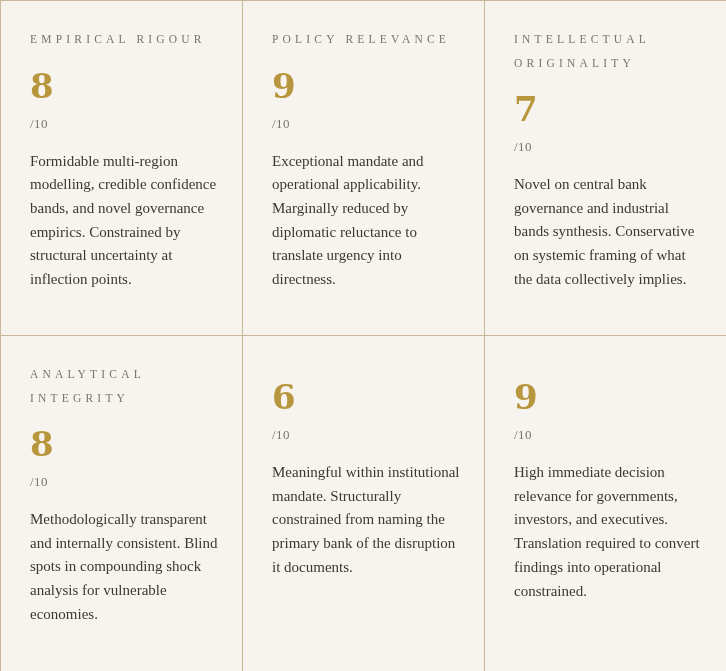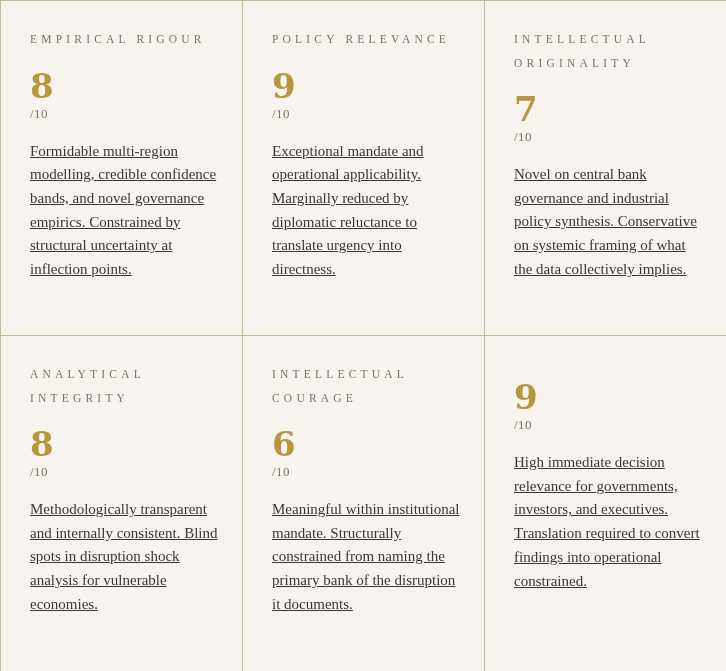--- a/index.html
+++ b/index.html
@@ -41,29 +41,29 @@
     font-size: 34px;
     color: #b8963e;
     line-height: 40px;
     margin-top: 14px;
     margin-bottom: 0;
   }
   .outof {
     font-size: 13px;
     color: #7a736a;
     line-height: 16px;
+    margin-top: 10px;
     letter-spacing: 0.5px;
   }
   .desc {
     font-size: 15px;
     color: #3b3833;
     line-height: 23.7px;
     margin-top: 18px;
     max-width: 190px;
-    text-decoration: underline;
   }
 </style>
 </head>
 <body>
 
 <div class="grid">
 
   <div class="card">
     <div class="label">Empirical Rigour</div>
     <div class="score">8</div>
@@ -75,32 +75,31 @@
     <div class="label">Policy Relevance</div>
     <div class="score">9</div>
     <div class="outof">/10</div>
     <div class="desc">Exceptional mandate and operational applicability. Marginally reduced by diplomatic reluctance to translate urgency into directness.</div>
   </div>
 
   <div class="card">
     <div class="label">Intellectual Originality</div>
     <div class="score">7</div>
     <div class="outof">/10</div>
-    <div class="desc">Novel on central bank governance and industrial policy synthesis. Conservative on systemic framing of what the data collectively implies.</div>
+    <div class="desc">Novel on central bank governance and industrial bands synthesis. Conservative on systemic framing of what the data collectively implies.</div>
   </div>
 
   <div class="card">
     <div class="label">Analytical Integrity</div>
     <div class="score">8</div>
     <div class="outof">/10</div>
-    <div class="desc">Methodologically transparent and internally consistent. Blind spots in disruption shock analysis for vulnerable economies.</div>
+    <div class="desc">Methodologically transparent and internally consistent. Blind spots in compounding shock analysis for vulnerable economies.</div>
   </div>
 
   <div class="card">
-    <div class="label">Intellectual Courage</div>
     <div class="score">6</div>
     <div class="outof">/10</div>
     <div class="desc">Meaningful within institutional mandate. Structurally constrained from naming the primary bank of the disruption it documents.</div>
   </div>
 
   <div class="card">
     <div class="score">9</div>
     <div class="outof">/10</div>
     <div class="desc">High immediate decision relevance for governments, investors, and executives. Translation required to convert findings into operational constrained.</div>
   </div>

